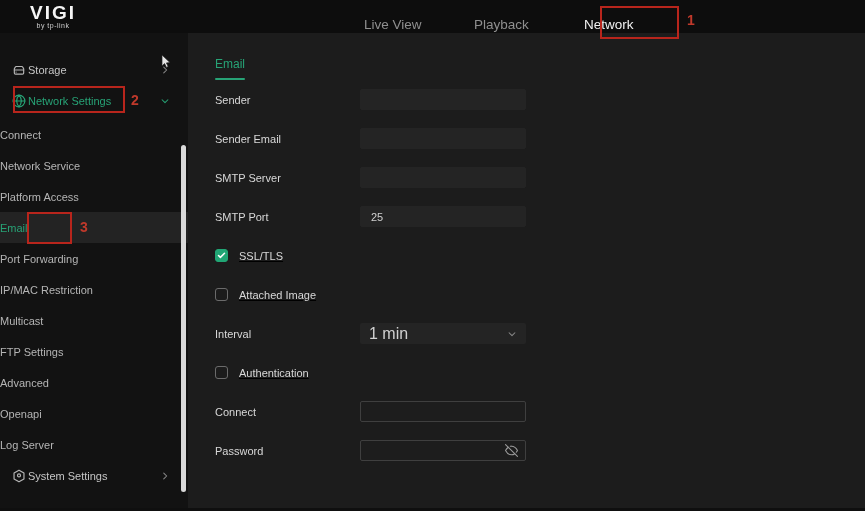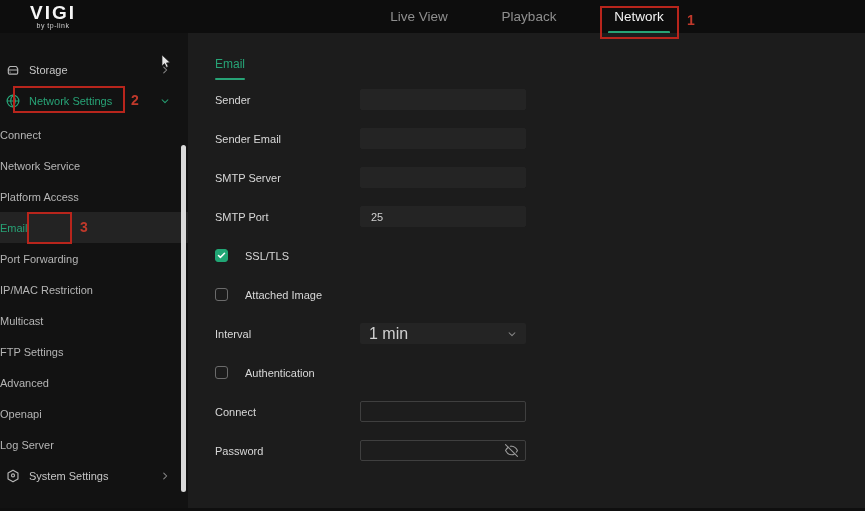--- a/index.html
+++ b/index.html
@@ -20,31 +20,31 @@
   body{width:865px;height:511px;overflow:hidden;background:#0a0a0a;
        font-family:"Liberation Sans","DejaVu Sans",sans-serif;}
   .app{position:relative;width:865px;height:511px;background:var(--bg-top);}
 
   
   .topbar{position:absolute;left:0;top:0;width:865px;height:33px;background:var(--bg-top);}
   .logo{position:absolute;left:30px;top:3px;text-align:center;}
   .logo-main{color:#f5f5f5;font-size:19px;font-weight:bold;letter-spacing:2px;line-height:19px;text-align:right;}
   .logo-sub{color:#cfcfcf;font-size:7px;letter-spacing:0.5px;margin-top:0px;}
   .nav-tabs{position:absolute;left:364px;top:0;height:33px;display:flex;}
-  .nav-tab{position:relative;width:110px;height:33px;display:flex;align-items:center;justify-content:center;
-           color:var(--muted);font-size:13.5px;cursor:pointer;}
+  .nav-tab{position:relative;width:110px;height:33px;display:flex;align-items:center;
+           color:var(--muted);font-size:13.5px;cursor:pointer;margin-top:8px;}
   .nav-tab.active{color:#f2f2f2;}
   .nav-tab .underline{display:none;}
   .nav-tab.active .underline{display:block;position:absolute;left:50%;transform:translateX(-50%);
            bottom:-1px;width:62px;height:3px;background:var(--green);border-radius:1px;}
 
   
   .sidebar{position:absolute;left:0;top:33px;width:188px;height:475px;background:var(--bg-side);padding-top:21px;}
   .side-row{height:31px;display:flex;align-items:center;cursor:pointer;}
-  .side-group{padding-left:6px;gap:9px;}
+  .side-group{padding-left:12px;gap:2px;}
   .side-group .lbl{color:#c6c6c6;font-size:11px;flex:1;}
   .side-group.green .lbl{color:var(--green);}
   .side-chevron{margin-right:18px;display:flex;align-items:center;}
   .side-child{}
   .side-child .lbl{color:var(--side-text);font-size:11px;}
   .side-child.selected{background:var(--bg-selected);}
   .side-child.selected .lbl{color:var(--green);}
   .side-spacer{height:3px;}
   .icon{display:flex;align-items:center;justify-content:center;}
 
@@ -61,21 +61,21 @@
   .ctl{width:166px;height:21px;border-radius:2px;font-size:11px;color:#d0d0d0;}
   input.ctl{background:var(--bg-input);border:1px solid var(--bg-input);padding:0 10px;outline:none;
             font-family:"Liberation Sans","DejaVu Sans",sans-serif;}
   input.ctl.outlined{background:#1d1d1d;border:1px solid #3f3f3f;}
   .pwd-wrap{position:relative;width:166px;height:21px;}
   .pwd-wrap input{width:166px;padding-right:28px;}
   .eye{position:absolute;right:8px;top:4px;cursor:pointer;display:flex;}
   .select{width:166px;height:21px;background:var(--bg-input);border-radius:2px;display:flex;
           align-items:center;justify-content:space-between;padding:0 9px;cursor:pointer;}
   .select .val{color:#d0d0d0;font-size:16px;}
-  .cb-row{display:flex;align-items:center;gap:17px;}
+  .cb-row{display:flex;align-items:center;gap:11px;text-decoration:underline;}
   .checkbox{width:13px;height:13px;border:1px solid #6b6b6b;border-radius:3px;background:transparent;
             display:flex;align-items:center;justify-content:center;cursor:pointer;}
   .checkbox svg{display:none;}
   .checkbox[data-checked="true"]{background:var(--cb-green);border-color:var(--cb-green);}
   .checkbox[data-checked="true"] svg{display:block;}
   .cb-label{color:var(--text);font-size:11px;}
 
   
   .anno-box{position:absolute;border:2px solid var(--red);pointer-events:none;}
   .anno-num{position:absolute;color:var(--red-num);font-size:14px;font-weight:bold;pointer-events:none;}

